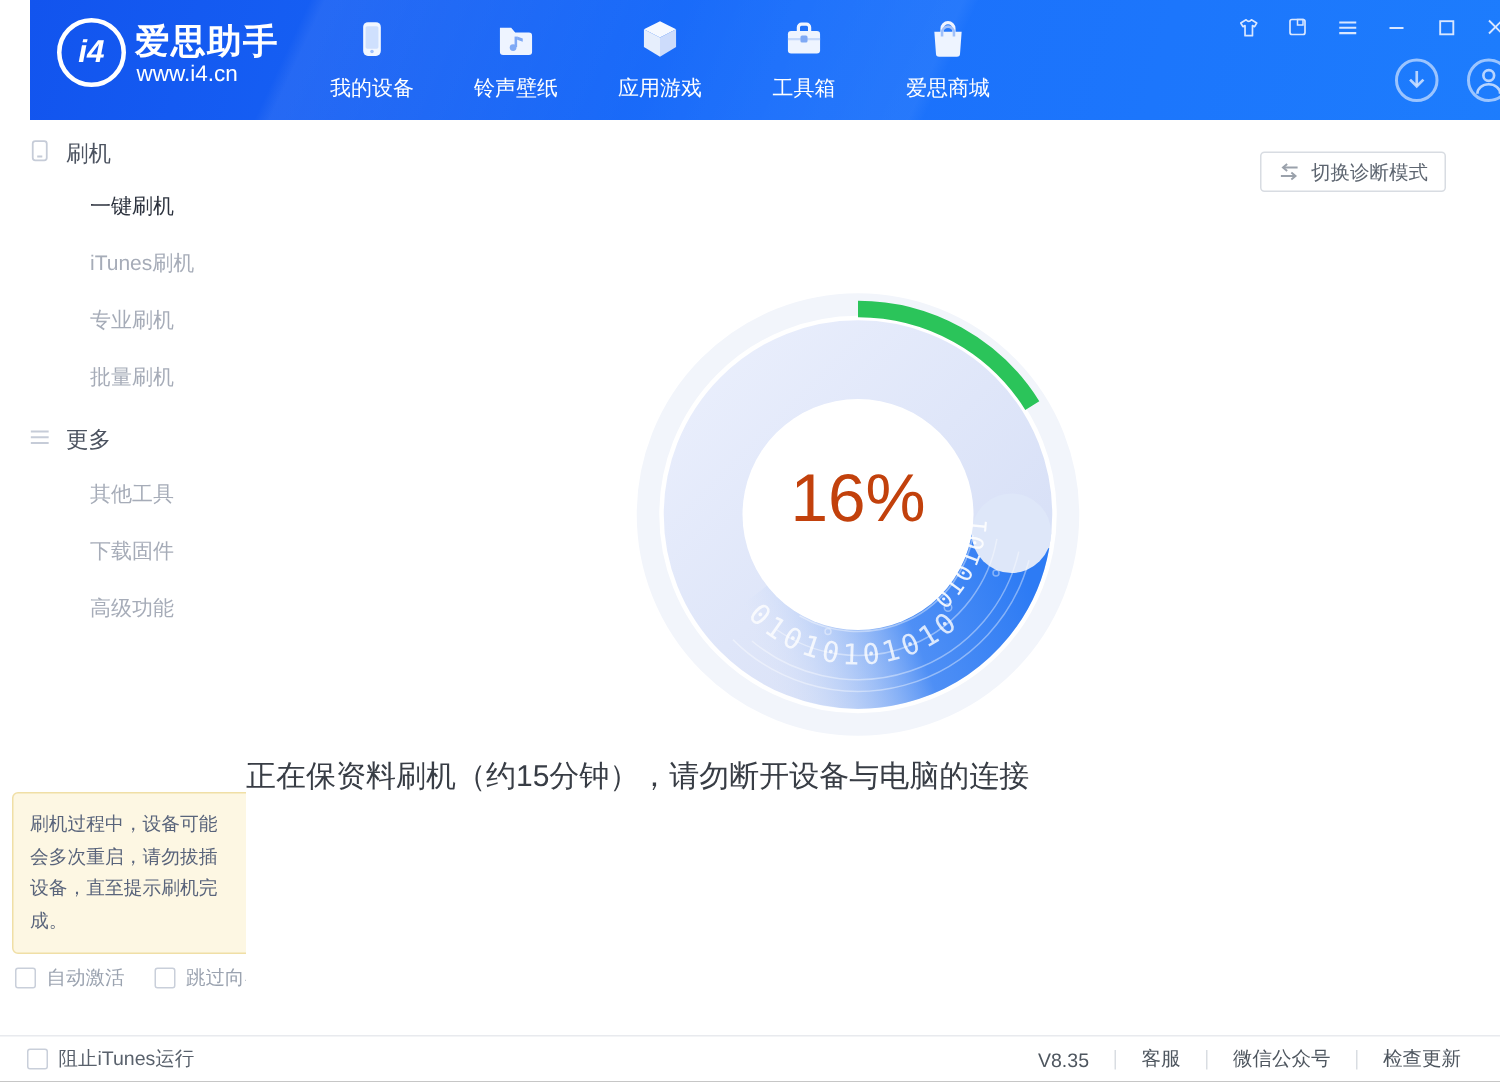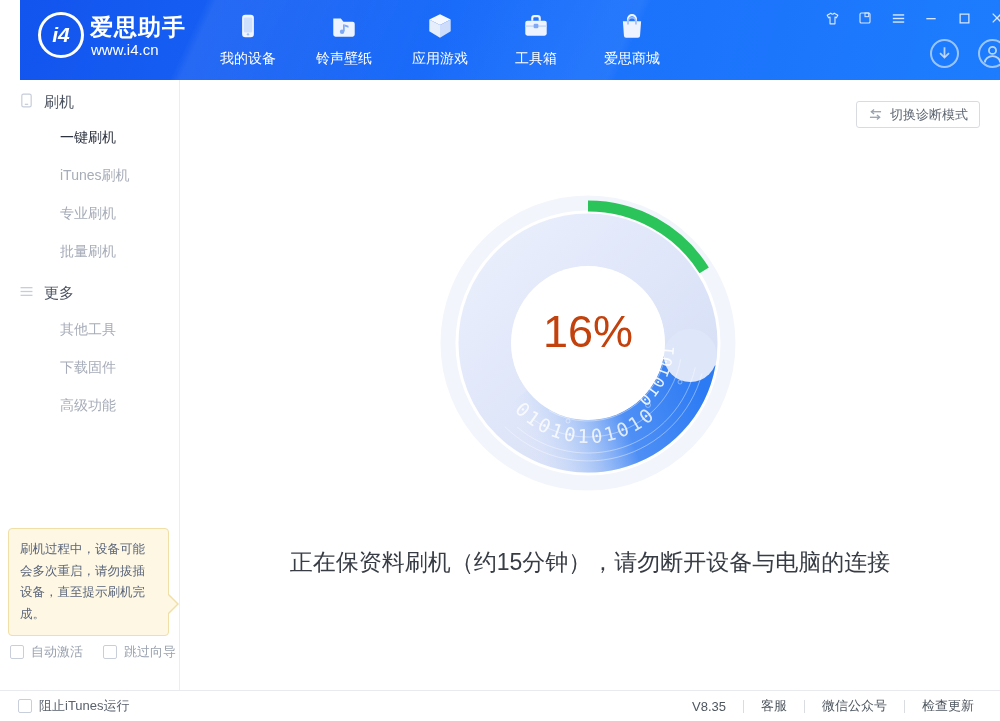--- a/index.html
+++ b/index.html
@@ -46,29 +46,29 @@
   .tooltip::before { content:""; position:absolute; right:-11px; top:65px; border:10px solid transparent;
         border-right:none; border-left:10px solid #f0dfa6; }
 
   .sb-checks { position:absolute; left:10px; top:563px; display:flex; gap:20px; align-items:center; }
   .chk { width:14px; height:14px; border:1px solid #c9cfda; border-radius:2px; background:#fff;
         display:inline-block; flex:none; cursor:pointer; }
   .chk-lb { font-size:13px; color:#9ba3b0; margin-left:7px; }
   .chk-pair { display:flex; align-items:center; }
 
   
-  .ct { position:absolute; left:180px; top:80px; width:820px; height:610px; background:#fff; }
+  .ct { position:absolute; left:164px; top:80px; width:820px; height:610px; background:#fff; }
   .diag-btn { position:absolute; top:21px; right:20px; height:27px; padding:0 11px;
         border:1px solid #d8dce2; border-radius:3px; background:#fff; display:flex; gap:7px;
         align-items:center; font-size:13px; color:#5d6570; cursor:pointer; }
 
   .progress-wrap { position:absolute; left:238px; top:93px; width:340px; height:340px; }
   .pct   { position:absolute; left:0; top:133px; width:100%; text-align:center; font-size:45px; color:#c2410c; }
   .stage { position:absolute; left:0; top:197px; width:100%; text-align:center; font-size:14.5px; color:#8d95a3; }
-  .msg   { position:absolute; left:0; top:424px; width:100%; text-align:center; font-size:23px; color:#383d45;margin-top:43px; }
+  .msg   { position:absolute; left:0; top:424px; width:100%; font-size:20px; color:#383d45; }
 
   
   .ft { position:absolute; left:0; top:690px; width:1000px; height:31px; background:#fff;
         border-top:1px solid #e8eaee; }
   .ft-left  { position:absolute; left:18px; top:0; height:30px; display:flex; align-items:center; }
   .ft-left .chk-lb { color:#59616c; }
   .ft-right { position:absolute; right:26px; top:0; height:30px; display:flex; align-items:center;
         gap:17px; font-size:13px; color:#4e565f; }
   .ft-sep { width:1px; height:13px; background:#d9dde2; }
   .ft-link { cursor:pointer; }

